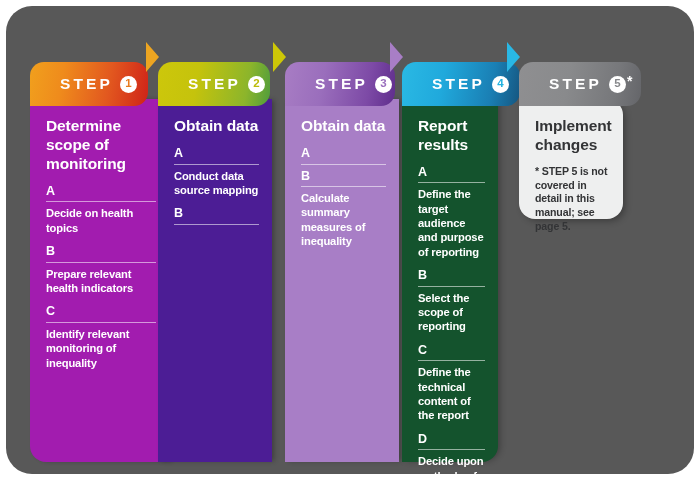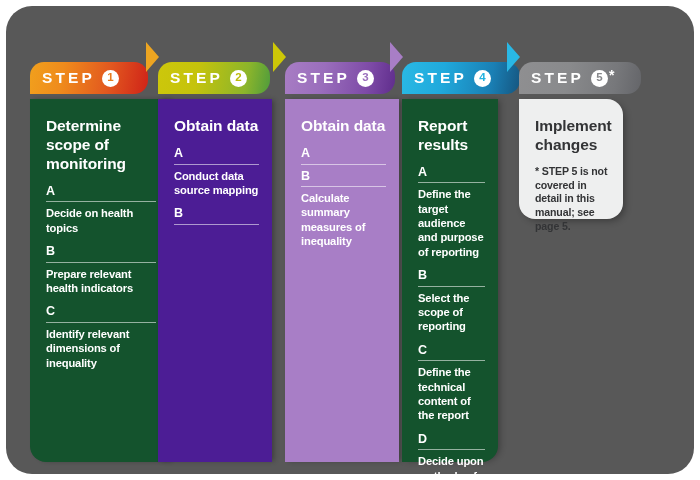--- a/index.html
+++ b/index.html
@@ -42,26 +42,26 @@
   .col {
     position: absolute;
     top: 62px;
   }
 
   
   .tab {
     position: absolute;
     top: 0;
     left: 0;
-    height: 32px;
+    height: 44px;
     border-top-left-radius: 14px;
     border-top-right-radius: 14px;
     border-bottom-right-radius: 14px;
     box-sizing: border-box;
-    padding: 0 0 0 12px;
+    padding: 0 0 0 30px;
     display: flex;
     align-items: center;
     z-index: 3;
   }
   .tab-label {
     color: #ffffff;
     font-size: 15.5px;
     font-weight: bold;
     letter-spacing: 3.1px;
     line-height: 1;
@@ -139,21 +139,21 @@
     height: 30px;
     z-index: 4;
   }
   .chev svg { display: block; }
 
   
   #col1 { left: 30px; }
   #col1 .tab   { width: 118px; background: linear-gradient(100deg, #f1a01d 0%, #ef8b1c 28%, #e2581f 66%, #cf2318 100%); }
   #col1 .step-circle { color: #e87b1e; }
   #col1 .body  { width: 139px; height: 363px;
-                 background: #14532d;
+                 background: #a21caf;
                  border-bottom-left-radius: 16px;
                  box-shadow: 3px 0 5px -1px rgba(0,0,0,0.30); }
 
   
   #col2 { left: 158px; }
   #col2 .tab   { width: 112px; background: linear-gradient(100deg, #cdc70b 0%, #c5c30c 35%, #8cb52b 78%, #4f9c3c 100%); }
   #col2 .step-circle { color: #bcbb0a; }
   #col2 .body  { width: 114px; height: 363px;
                  background: #4c1d95;
                  box-shadow: 3px 0 5px -1px rgba(0,0,0,0.30); }
@@ -220,21 +220,21 @@
         <div class="item">
           <div class="item-letter">A</div>
           <div class="item-text">Decide on health topics</div>
         </div>
         <div class="item">
           <div class="item-letter">B</div>
           <div class="item-text">Prepare relevant health indicators</div>
         </div>
         <div class="item">
           <div class="item-letter">C</div>
-          <div class="item-text">Identify relevant dimensions of inequality</div>
+          <div class="item-text">Identify relevant monitoring of inequality</div>
         </div>
       </div>
     </div>
 
     <div class="chev" id="chev1">
       <svg width="13" height="30" viewBox="0 0 13 30">
           <path d="M0 0 L13 15 L0 30 Z" fill="#eda521"></path>
         </svg>
     </div>
 

